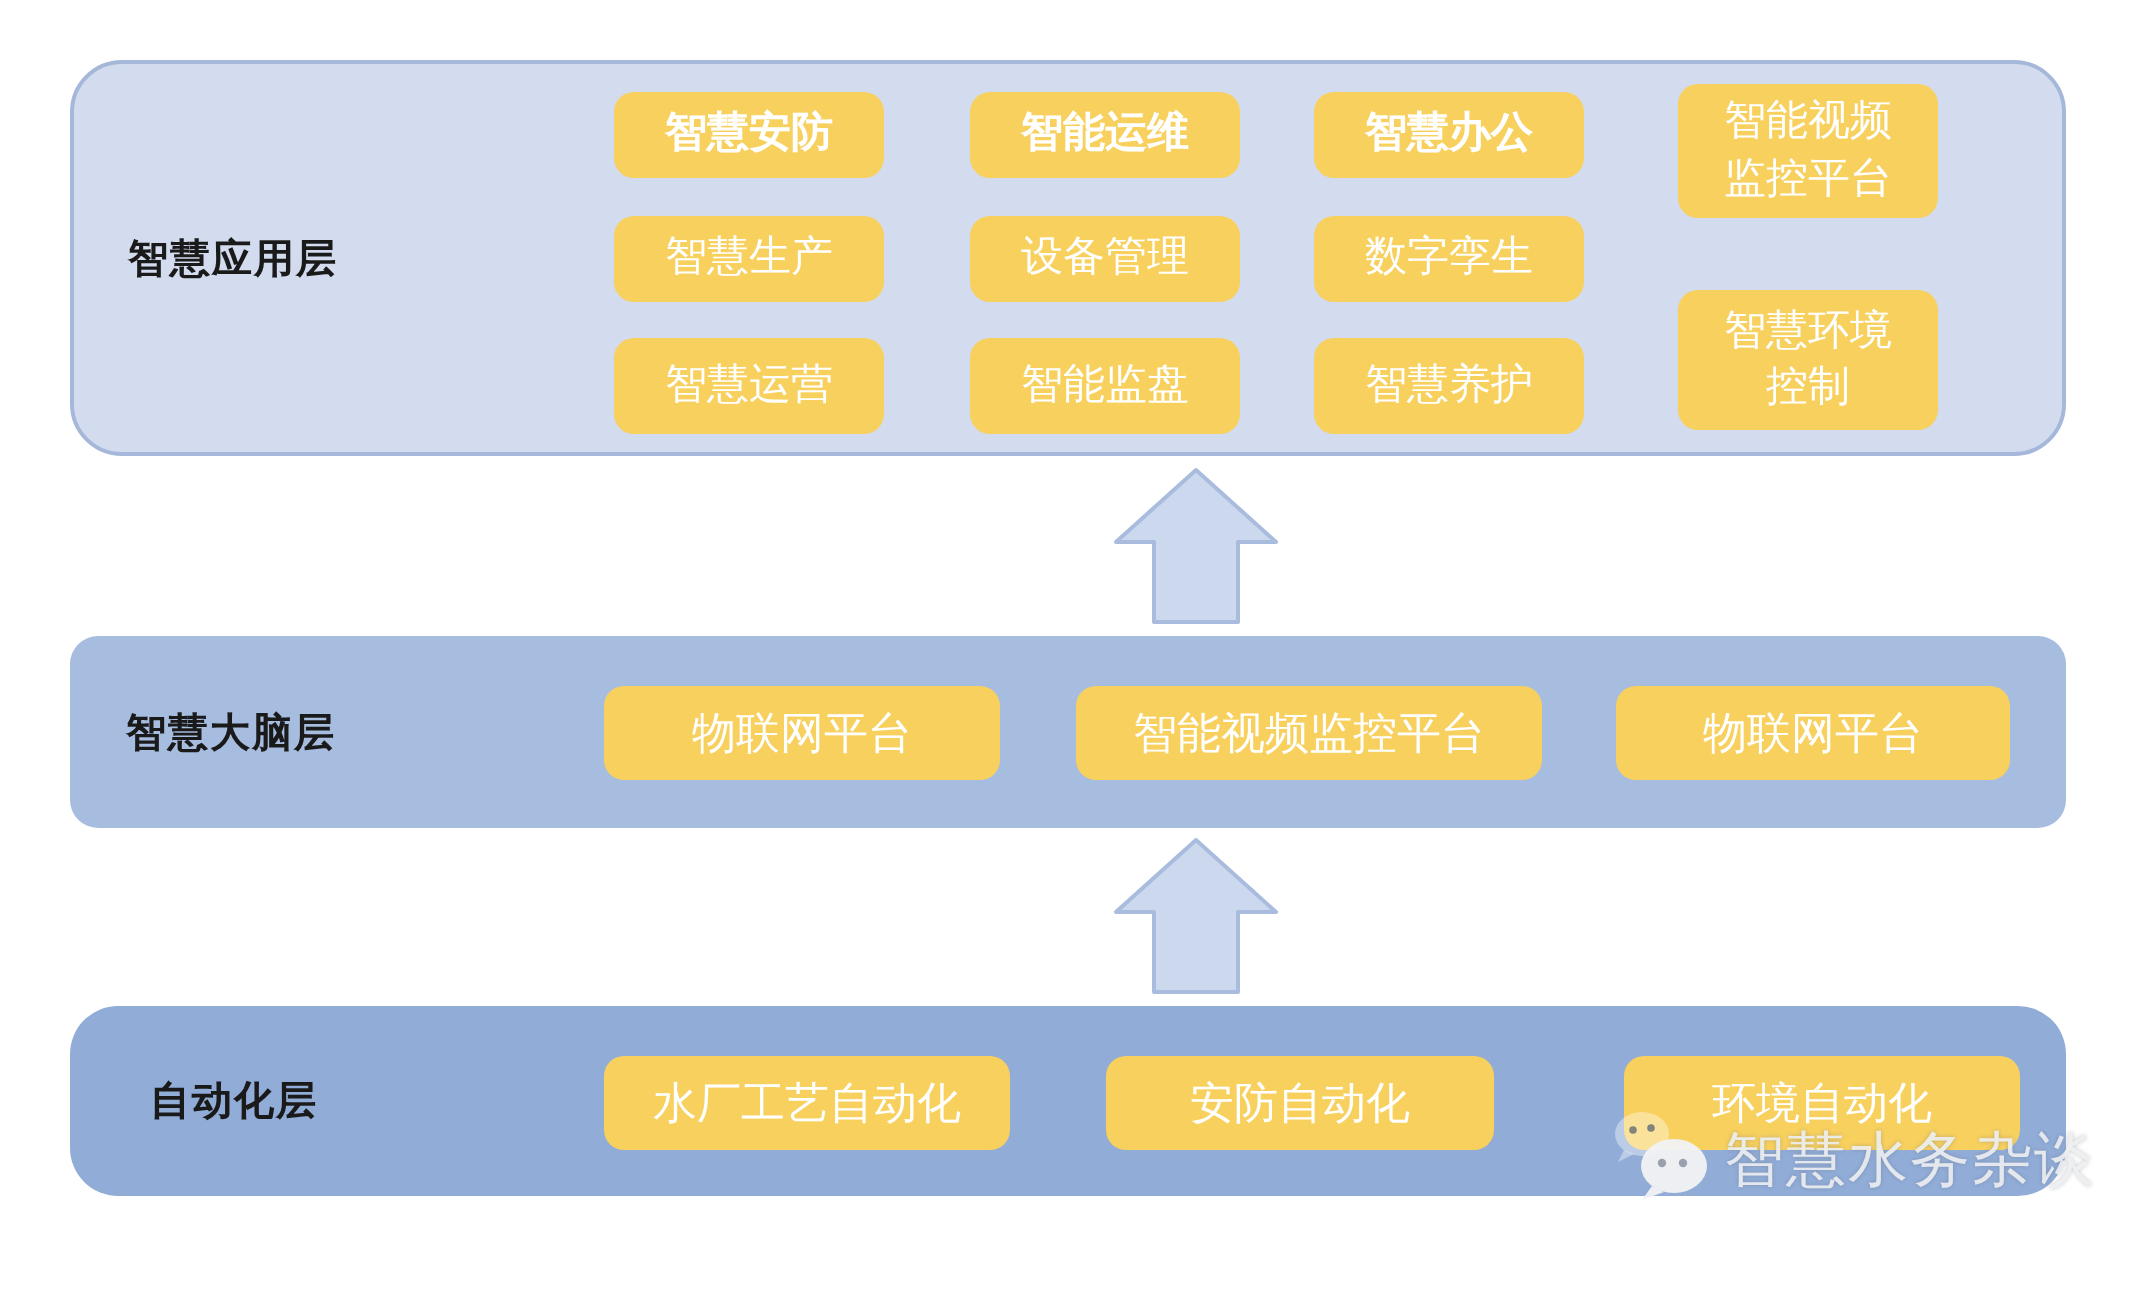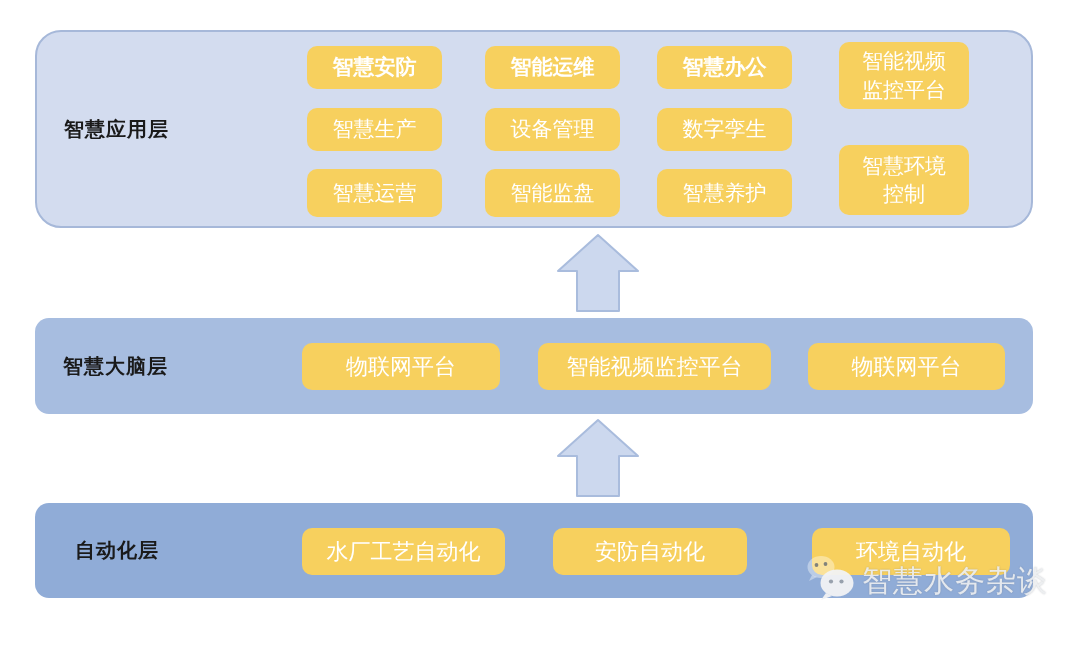--- a/index.html
+++ b/index.html
@@ -12,21 +12,21 @@
   .layer-app{
     top:30px;height:198px;border-radius:26px;
     background:var(--app-layer-fill,#d3dcef);
     border:2px solid var(--app-layer-border,#a6b8d9);
   }
   .layer-brain{
     top:318px;height:96px;border-radius:14px;
     background:var(--brain-layer-fill,#a7bde0);
   }
   .layer-auto{
-    top:503px;height:95px;border-radius:14px;
+    top:503px;height:95px;border-radius:24px;
     background:var(--automation-layer-fill,#90acd7);
   }
   .layer-label{
     position:absolute;top:0;bottom:0;display:flex;align-items:center;
     color:var(--label-text,#1a1a1a);font-size:20px;font-weight:700;letter-spacing:1px;
   }
   .layer-app .layer-label{left:27px;}
   .layer-brain .layer-label{left:28px;}
   .layer-auto .layer-label{left:40px;}
   .box{

